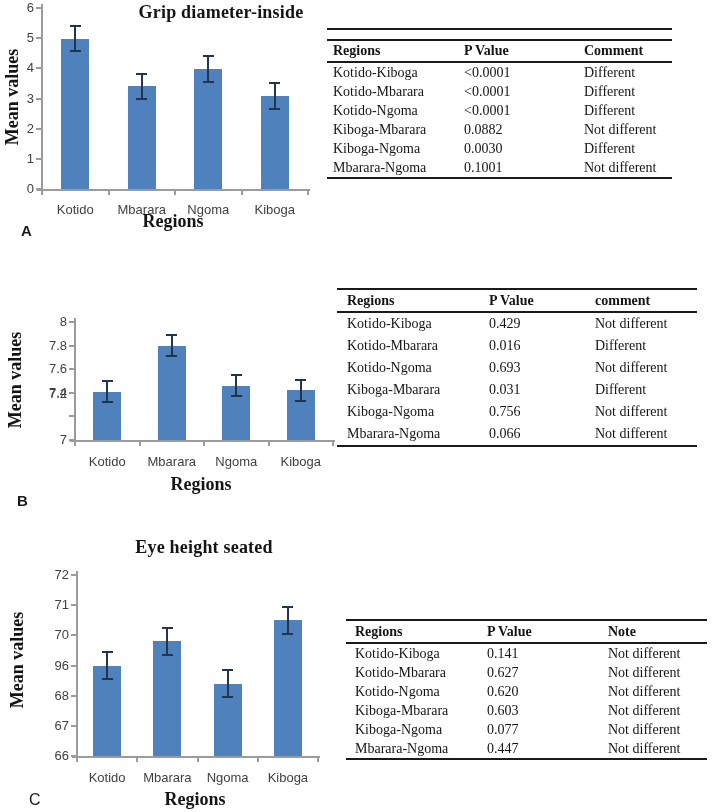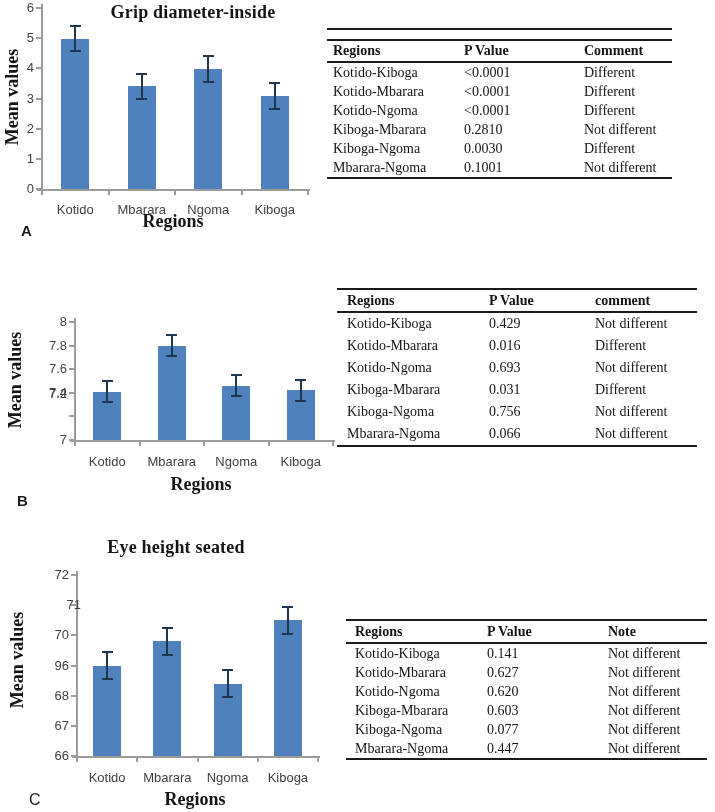--- a/index.html
+++ b/index.html
@@ -12,20 +12,21 @@
     font-family:"Liberation Serif", serif;
   }
   .panel{position:absolute;left:0;top:0;width:715px;height:812px;pointer-events:none;}
   .chart-title{
     position:absolute;
     margin:0;
     font:bold 18px "Liberation Serif", serif;
     color:#141414;
     text-align:center;
     letter-spacing:0.2px;
+    padding-left:28px;
   }
   .y-title{
     position:absolute;
     width:120px;height:24px;
     font:bold 18px "Liberation Serif", serif;
     color:#141414;
     text-align:center;
     transform:rotate(-90deg);
     transform-origin:center center;
   }
@@ -169,21 +170,21 @@
               <td>&lt;0.0001</td>
               <td>Different</td>
             </tr>
             <tr>
               <td>Kotido-Ngoma</td>
               <td>&lt;0.0001</td>
               <td>Different</td>
             </tr>
             <tr>
               <td>Kiboga-Mbarara</td>
-              <td>0.2810</td>
+              <td>0.0882</td>
               <td>Not different</td>
             </tr>
             <tr>
               <td>Kiboga-Ngoma</td>
               <td>0.0030</td>
               <td>Different</td>
             </tr>
             <tr>
               <td>Mbarara-Ngoma</td>
               <td>0.1001</td>
@@ -299,21 +300,21 @@
         <div class="y-tick-label" style="left: 29px; top: 748px;">66</div>
         <div class="tick-mark" style="left: 71px; top: 724.833px; width: 6px; height: 2px; background: rgb(155, 155, 155);"></div>
         <div class="y-tick-label" style="left: 29px; top: 717.833px;">67</div>
         <div class="tick-mark" style="left: 71px; top: 694.667px; width: 6px; height: 2px; background: rgb(155, 155, 155);"></div>
         <div class="y-tick-label" style="left: 29px; top: 687.667px;">68</div>
         <div class="tick-mark" style="left: 71px; top: 664.5px; width: 6px; height: 2px; background: rgb(155, 155, 155);"></div>
         <div class="y-tick-label" style="left: 29px; top: 657.5px;">96</div>
         <div class="tick-mark" style="left: 71px; top: 634.333px; width: 6px; height: 2px; background: rgb(155, 155, 155);"></div>
         <div class="y-tick-label" style="left: 29px; top: 627.333px;">70</div>
         <div class="tick-mark" style="left: 71px; top: 604.167px; width: 6px; height: 2px; background: rgb(155, 155, 155);"></div>
-        <div class="y-tick-label" style="left: 41px; top: 597.167px;">71</div>
+        <div class="y-tick-label" style="left: 29px; top: 597.167px;">71</div>
         <div class="tick-mark" style="left: 71px; top: 574px; width: 6px; height: 2px; background: rgb(155, 155, 155);"></div>
         <div class="y-tick-label" style="left: 29px; top: 567px;">72</div>
         <div class="tick-mark" style="left: 76px; top: 756px; width: 2px; height: 6px; background: rgb(155, 155, 155);"></div>
         <div class="tick-mark" style="left: 136.25px; top: 756px; width: 2px; height: 6px; background: rgb(155, 155, 155);"></div>
         <div class="tick-mark" style="left: 196.5px; top: 756px; width: 2px; height: 6px; background: rgb(155, 155, 155);"></div>
         <div class="tick-mark" style="left: 256.75px; top: 756px; width: 2px; height: 6px; background: rgb(155, 155, 155);"></div>
         <div class="tick-mark" style="left: 317px; top: 756px; width: 2px; height: 6px; background: rgb(155, 155, 155);"></div>
         <div class="bar" style="left: 93.125px; top: 665.5px; width: 28px; height: 90.5px; background: rgb(79, 129, 189);"></div>
         <div class="err-line" style="left: 106.125px; top: 651.925px; width: 2px; height: 27.15px; background: rgb(31, 53, 80);"></div>
         <div class="err-cap" style="left: 101.625px; top: 650.925px; width: 11px; height: 2px; background: rgb(31, 53, 80);"></div>

